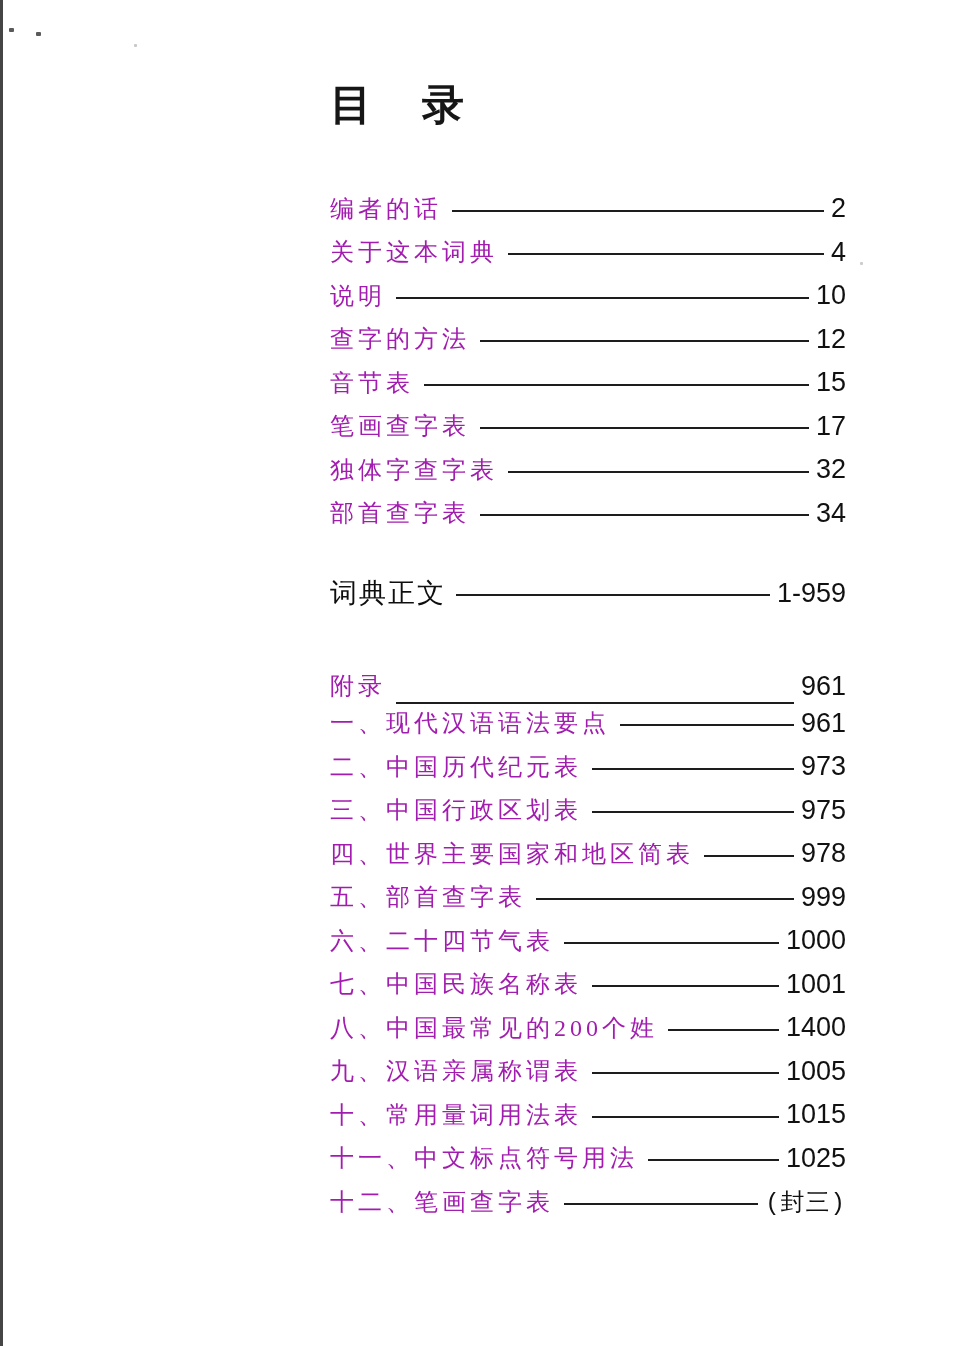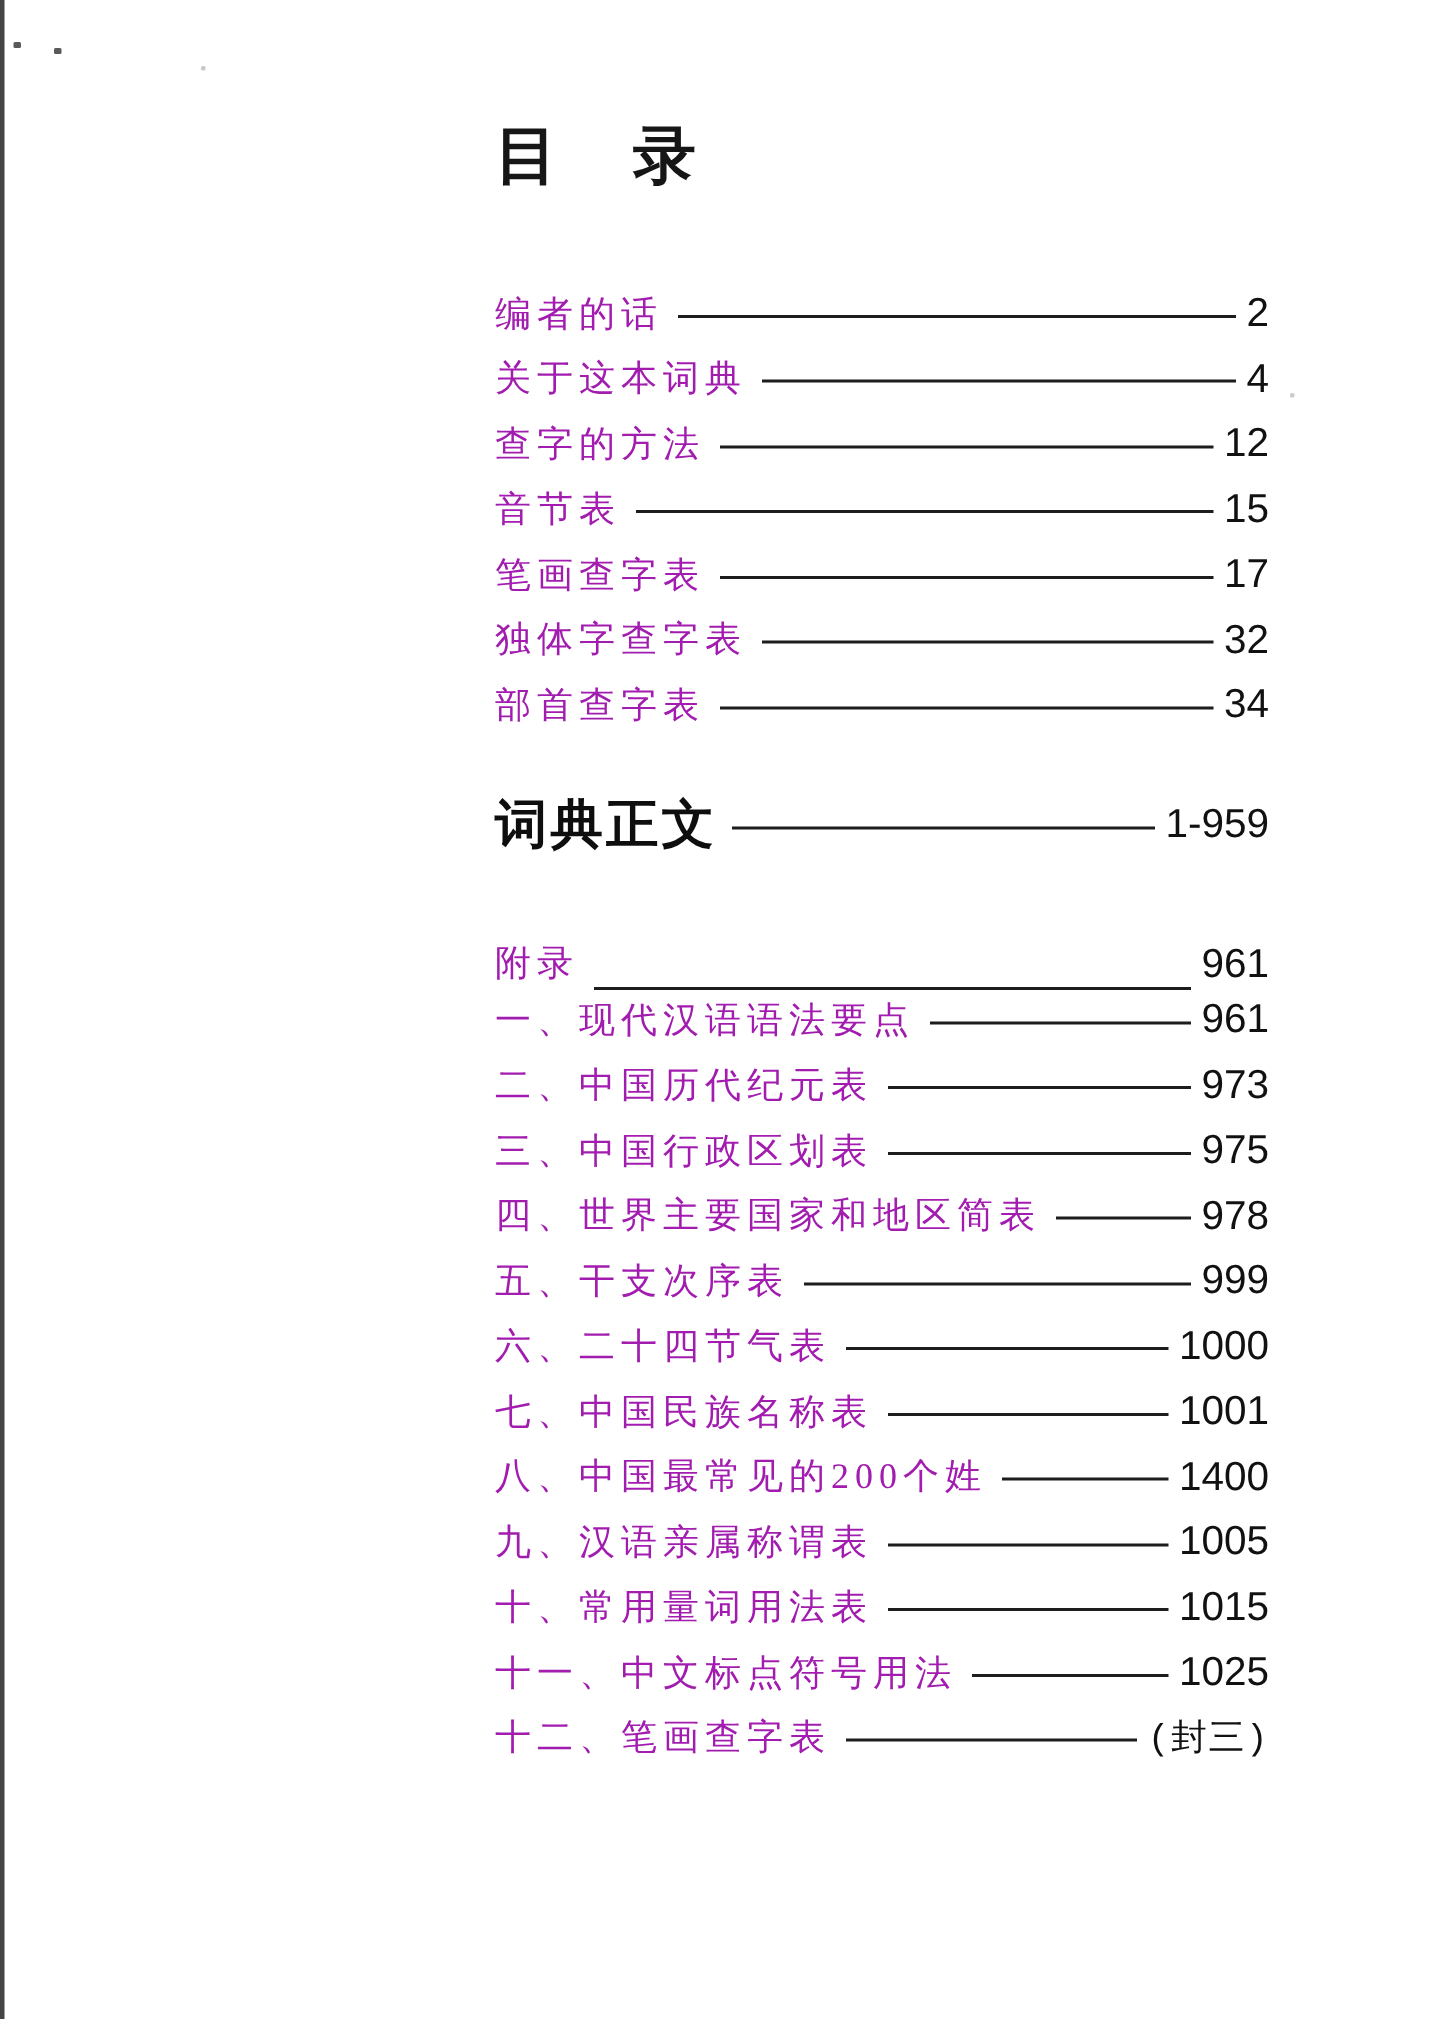--- a/index.html
+++ b/index.html
@@ -73,22 +73,22 @@
     white-space: nowrap;
     text-align: right;
   }
   .page-num.cjk { font-family: Liberation Mono, monospace; font-size: 24px; letter-spacing: 1px; }
   .main-row {
     height: 50px;
     margin-top: 33px;
   }
   .main-row .toc-title {
     font-family: "Liberation Sans", "DejaVu Sans", sans-serif;
-    font-size: 35px;
-    font-weight: bold;
+    font-size: 27px;
+    font-weight: normal;
     letter-spacing: 2px;
     color: #0e0e0e;
   }
   .appendix-header-row { margin-top: 40px; align-items: flex-end; }
 </style>
 </head>
 <body>
 
 <div class="page">
   <div class="scan-edge"></div>
@@ -106,20 +106,25 @@
         <span class="toc-title">编者的话</span>
         <span class="leader"></span>
         <span class="page-num">2</span>
       </div>
       <div class="toc-row">
         <span class="toc-title">关于这本词典</span>
         <span class="leader"></span>
         <span class="page-num">4</span>
       </div>
       <div class="toc-row">
+        <span class="toc-title">说明</span>
+        <span class="leader"></span>
+        <span class="page-num">10</span>
+      </div>
+      <div class="toc-row">
         <span class="toc-title">查字的方法</span>
         <span class="leader"></span>
         <span class="page-num">12</span>
       </div>
       <div class="toc-row">
         <span class="toc-title">音节表</span>
         <span class="leader"></span>
         <span class="page-num">15</span>
       </div>
       <div class="toc-row">
@@ -166,21 +171,21 @@
         <span class="toc-title">三、中国行政区划表</span>
         <span class="leader"></span>
         <span class="page-num">975</span>
       </div>
       <div class="toc-row">
         <span class="toc-title">四、世界主要国家和地区简表</span>
         <span class="leader"></span>
         <span class="page-num">978</span>
       </div>
       <div class="toc-row">
-        <span class="toc-title">五、干支次序表</span>
+        <span class="toc-title">五、部首查字表</span>
         <span class="leader"></span>
         <span class="page-num">999</span>
       </div>
       <div class="toc-row">
         <span class="toc-title">六、二十四节气表</span>
         <span class="leader"></span>
         <span class="page-num">1000</span>
       </div>
       <div class="toc-row">
         <span class="toc-title">七、中国民族名称表</span>

